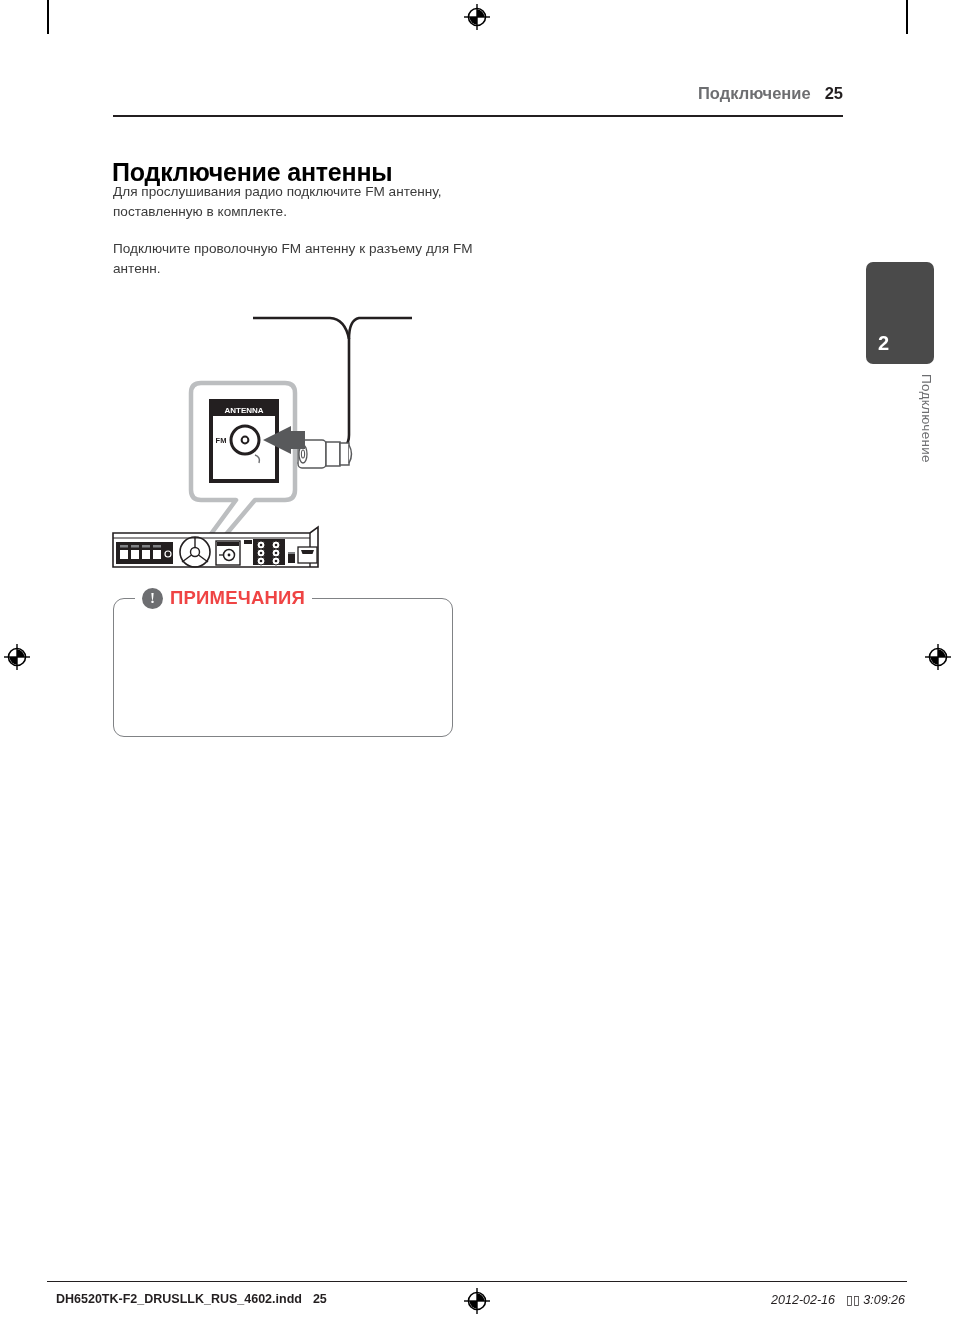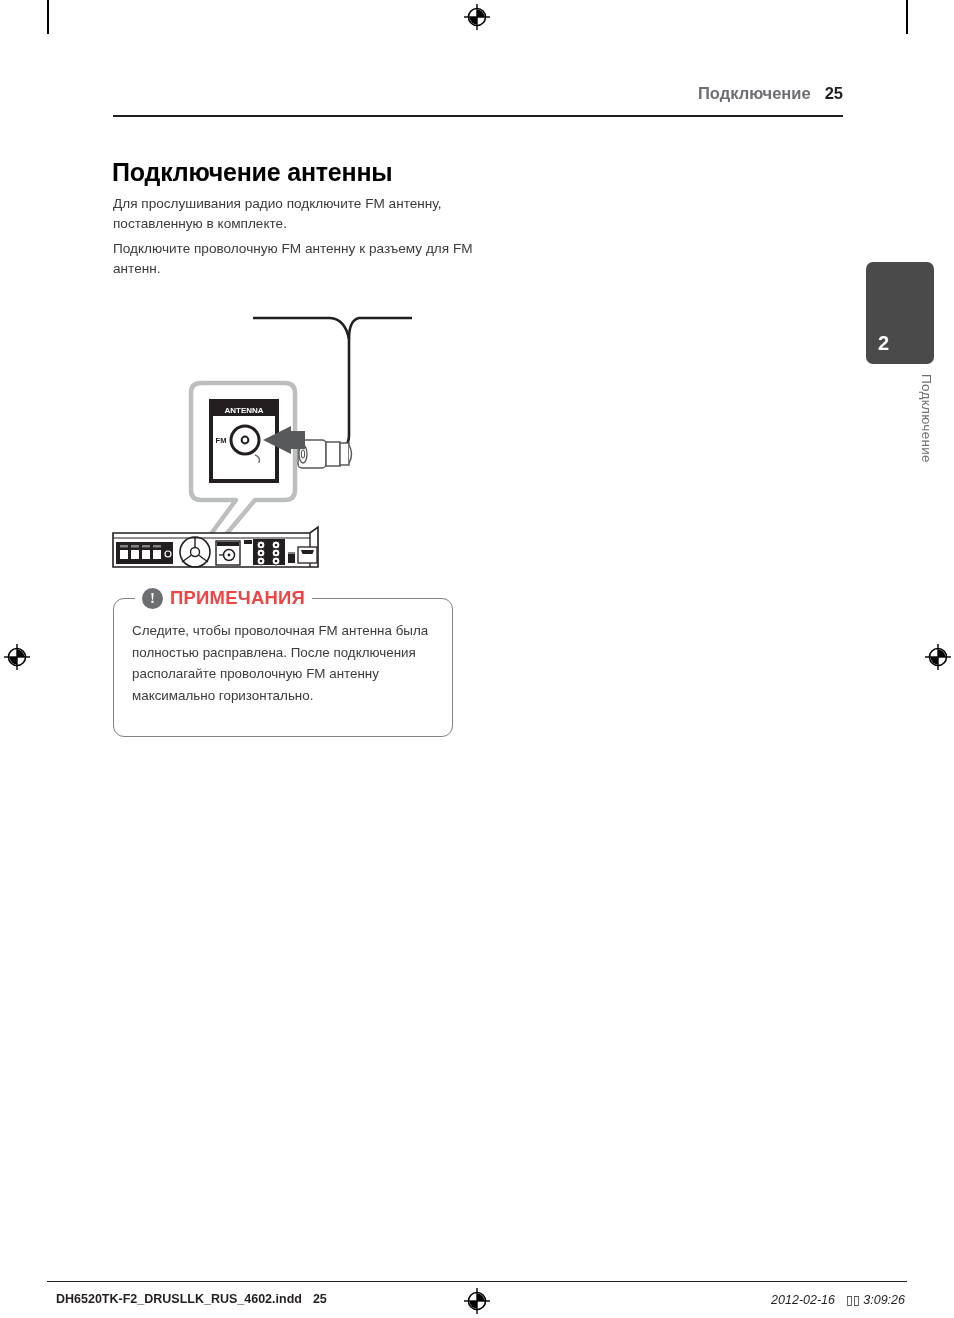--- a/index.html
+++ b/index.html
@@ -67,21 +67,21 @@
     color: #000000;
   }
   .body-para {
     position: absolute;
     left: 113px;
     width: 360px;
     font-size: 13.6px;
     line-height: 20px;
     color: #3b3b3b;
   }
-  .para-1 { top: 180px; }
+  .para-1 { top: 168px; }
   .para-2 { top: 225px; }
 
   
   .figure {
     position: absolute;
     left: 105px;
     top: 295px;
     width: 360px;
     height: 275px;
   }
@@ -350,21 +350,20 @@
     </g>
   </svg>
 </div>
 
 <div class="note">
   <div class="note-frame"></div>
   <div class="note-title-mask">
     <span class="note-icon">!</span>
     <span class="note-title">ПРИМЕЧАНИЯ</span>
   </div>
-  <div class="note-body">Следите, чтобы проволочная FM антенна была полностью расправлена. После подключения располагайте проволочную FM антенну максимально горизонтально.</div>
 </div>
 
 <div class="thumb-tab">
   <span class="thumb-num">2</span>
 </div>
 <div class="thumb-label">Подключение</div>
 
 <div class="footer-rule"></div>
 <div class="footer-text footer-left">
   <span>DH6520TK-F2_DRUSLLK_RUS_4602.indd</span><span class="footer-sep"></span><span>25</span>

